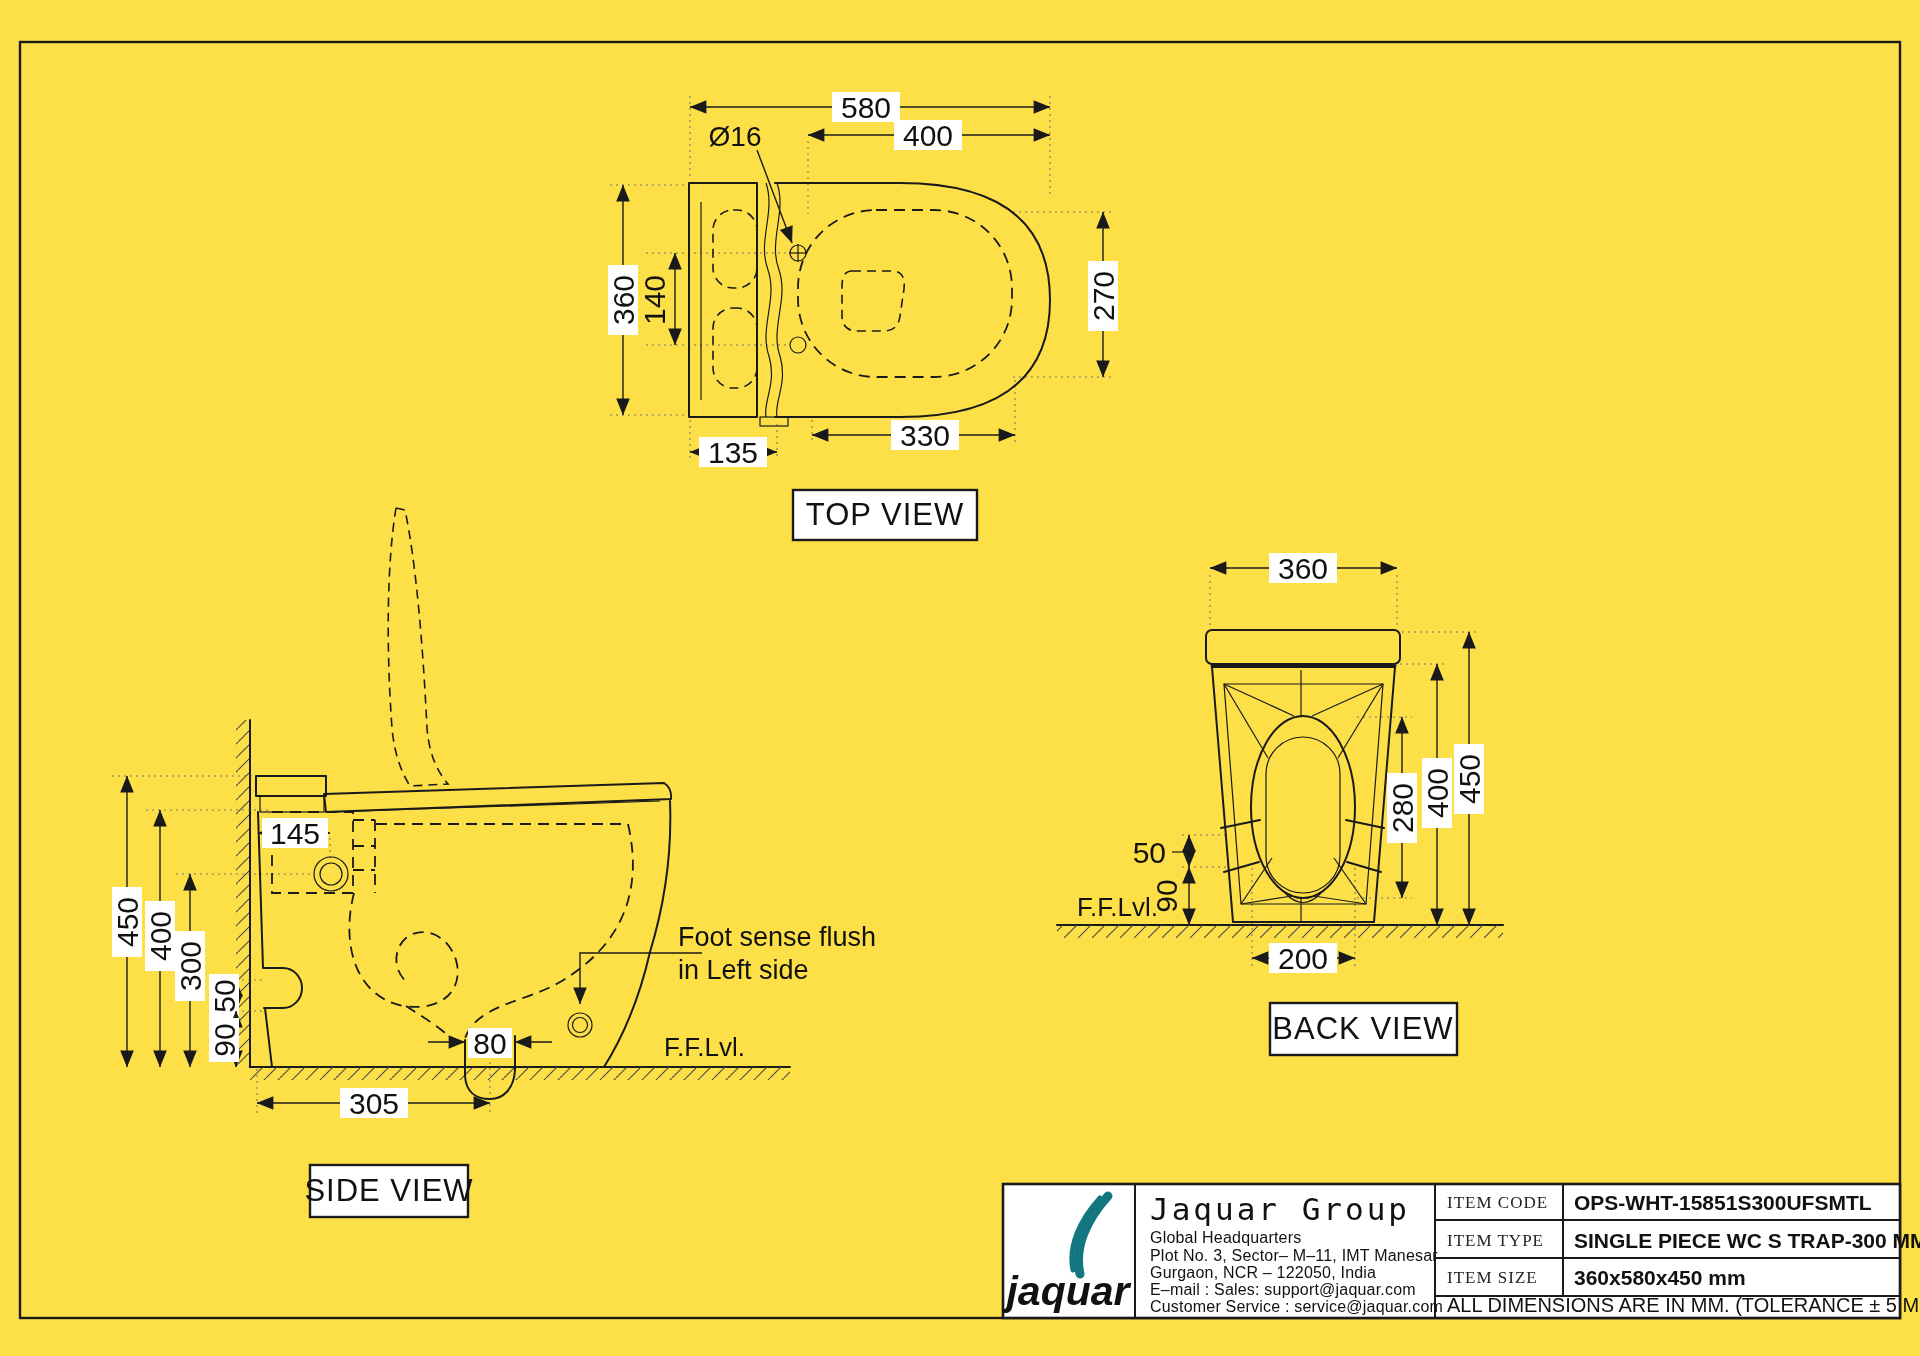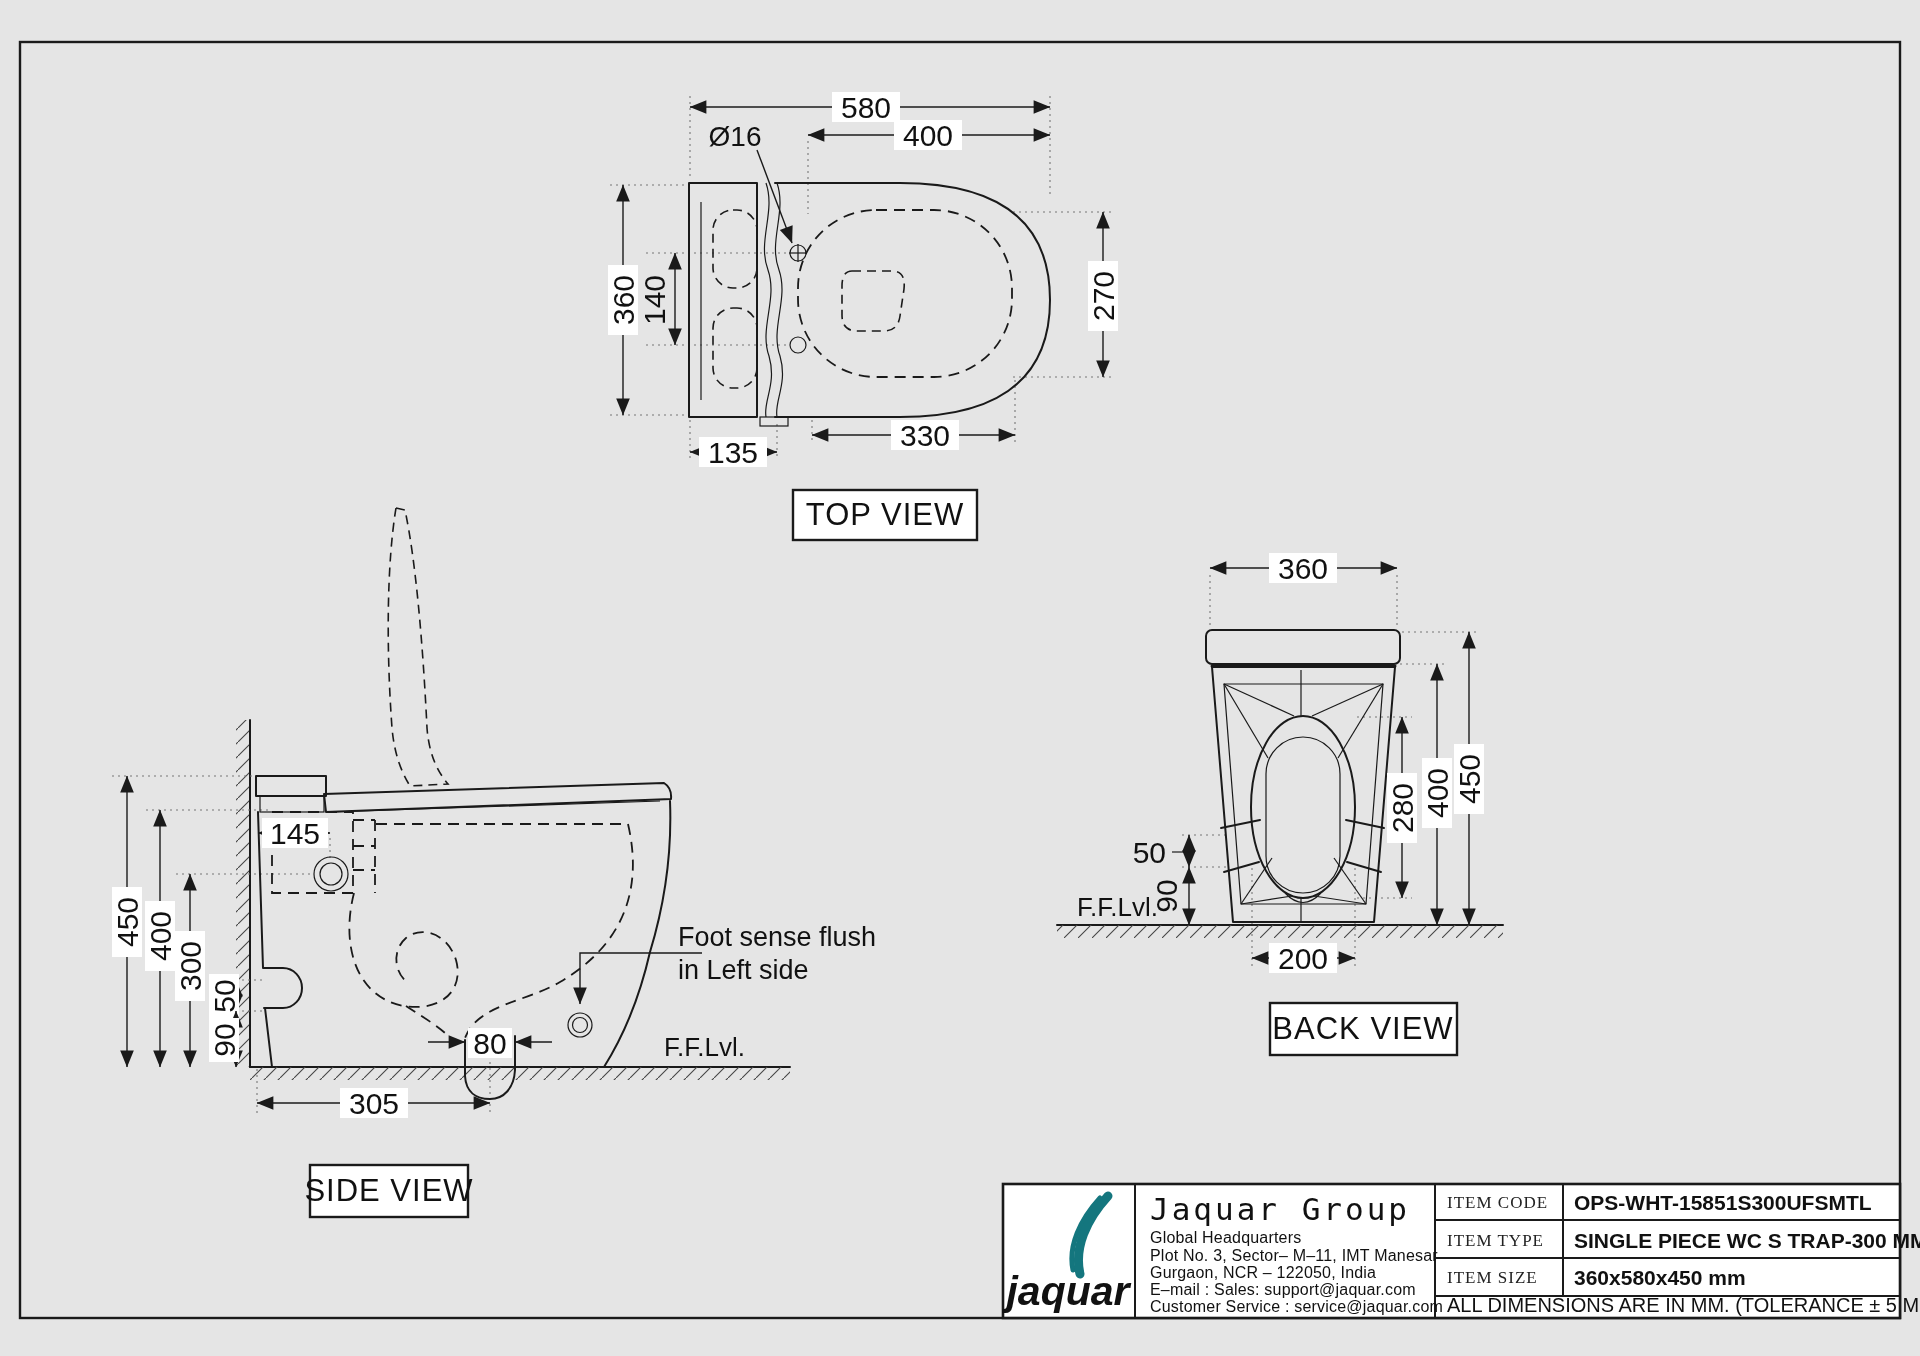--- a/index.html
+++ b/index.html
@@ -1,16 +1,16 @@
 <!DOCTYPE html>
 <html><head>
 <meta charset="utf-8">
 <style>
   html,body{margin:0;padding:0;background:#ffffff;}
-  .page{position:relative;width:1920px;height:1356px;background:#e5e5e5;overflow:hidden;}
+  .page{position:relative;width:1920px;height:1356px;background:#fde047;overflow:hidden;}
   svg{display:block;}
   text{font-family:"Liberation Sans",sans-serif;fill:#111;}
   .ln{stroke:#1a1a1a;stroke-width:2;fill:none;stroke-linejoin:round;stroke-linecap:round;}
   .bold{stroke-width:3;}
   .thin{stroke:#1a1a1a;stroke-width:1.2;fill:none;}
   .dash{stroke:#1a1a1a;stroke-width:1.8;fill:none;stroke-dasharray:11 7;stroke-linecap:butt;}
   .dash2{stroke:#1a1a1a;stroke-width:1.6;fill:none;stroke-dasharray:9 6;}
   .dot{stroke:#777;stroke-width:1.1;fill:none;stroke-dasharray:2 4;}
   .dim{stroke:#1a1a1a;stroke-width:1.4;fill:none;}
   .dimtxt{font-size:30px;}

